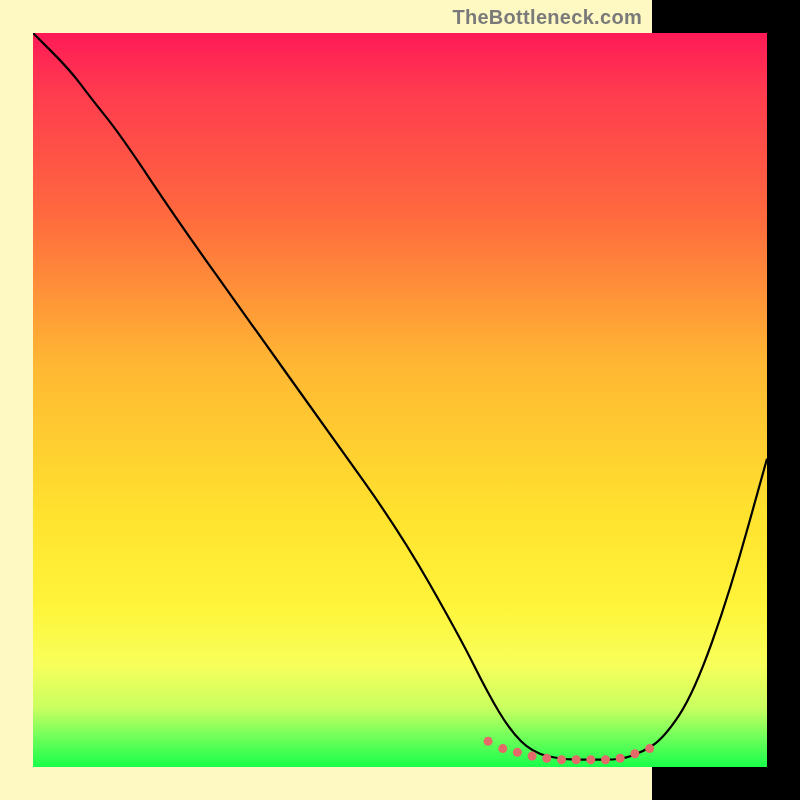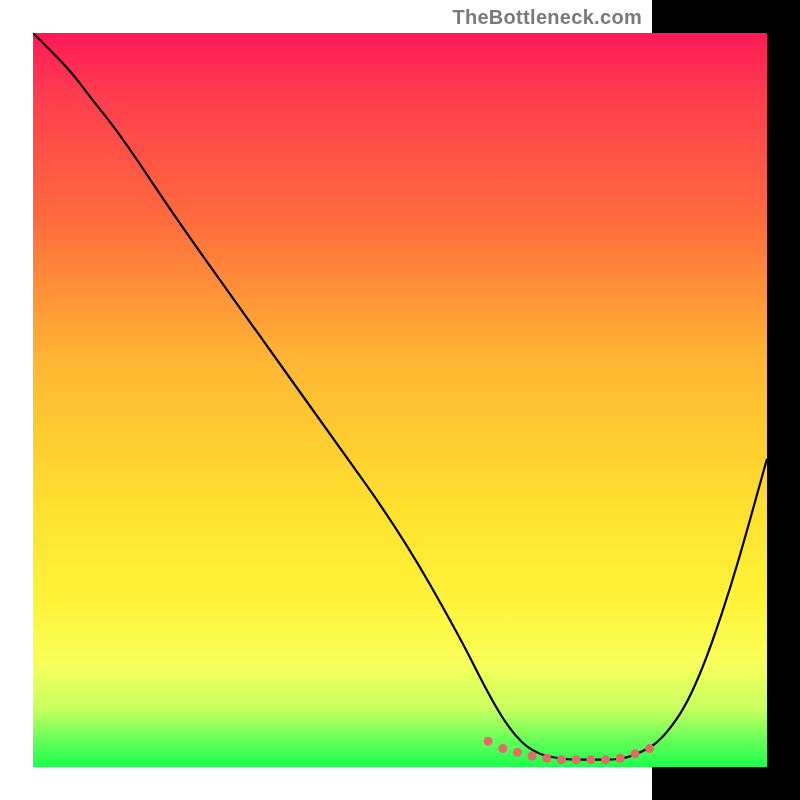--- a/index.html
+++ b/index.html
@@ -8,21 +8,21 @@
     width: 800px;
     height: 800px;
     background: #000;
     overflow: hidden;
     font-family: Arial, Helvetica, sans-serif;
   }
   .chart-container {
     position: relative;
     width: 652px;
     height: 800px;
-    background: #ffffff;
+    background: #fef9c3;
     text-align: right;
   }
   .plot-area {
     position: absolute;
     left: 33px;
     top: 33px;
     width: 734px;
     height: 734px;
     
     background: linear-gradient(

